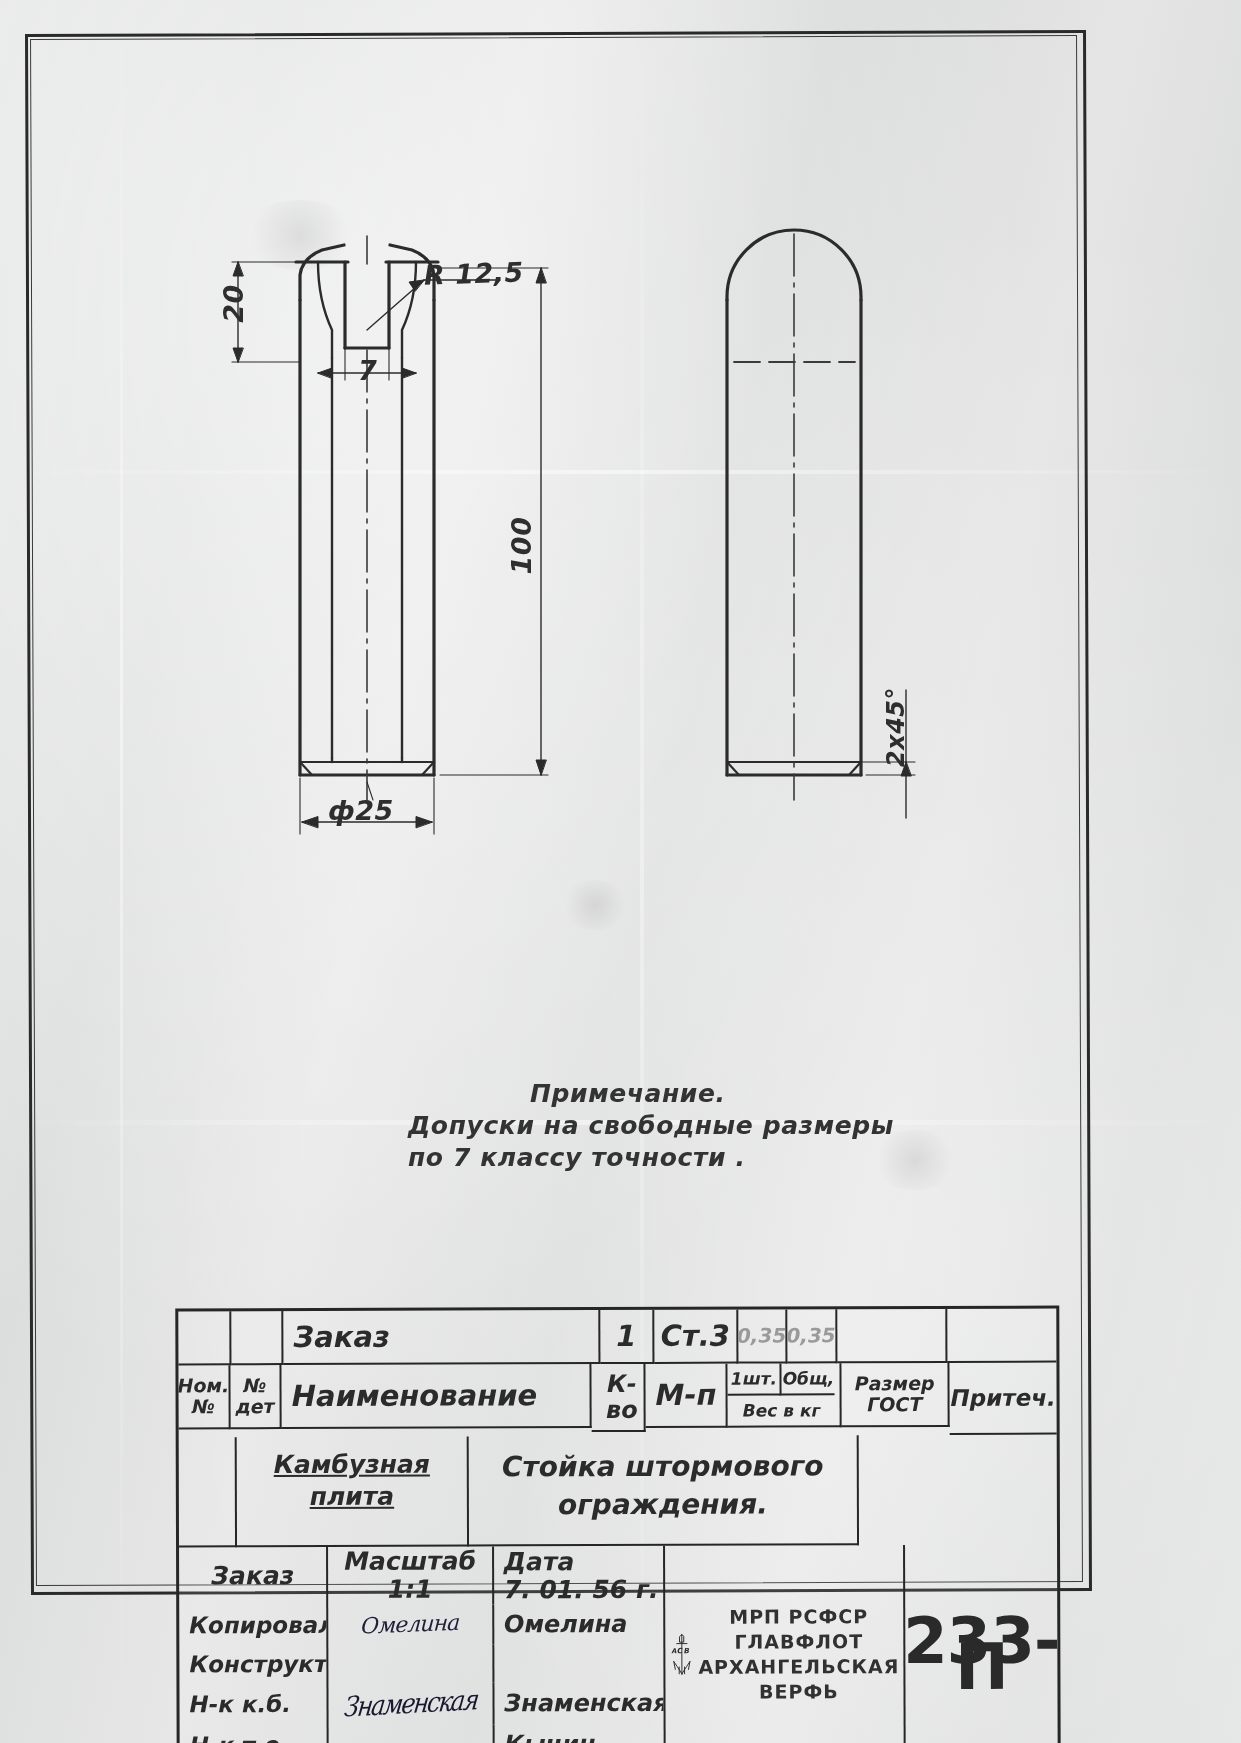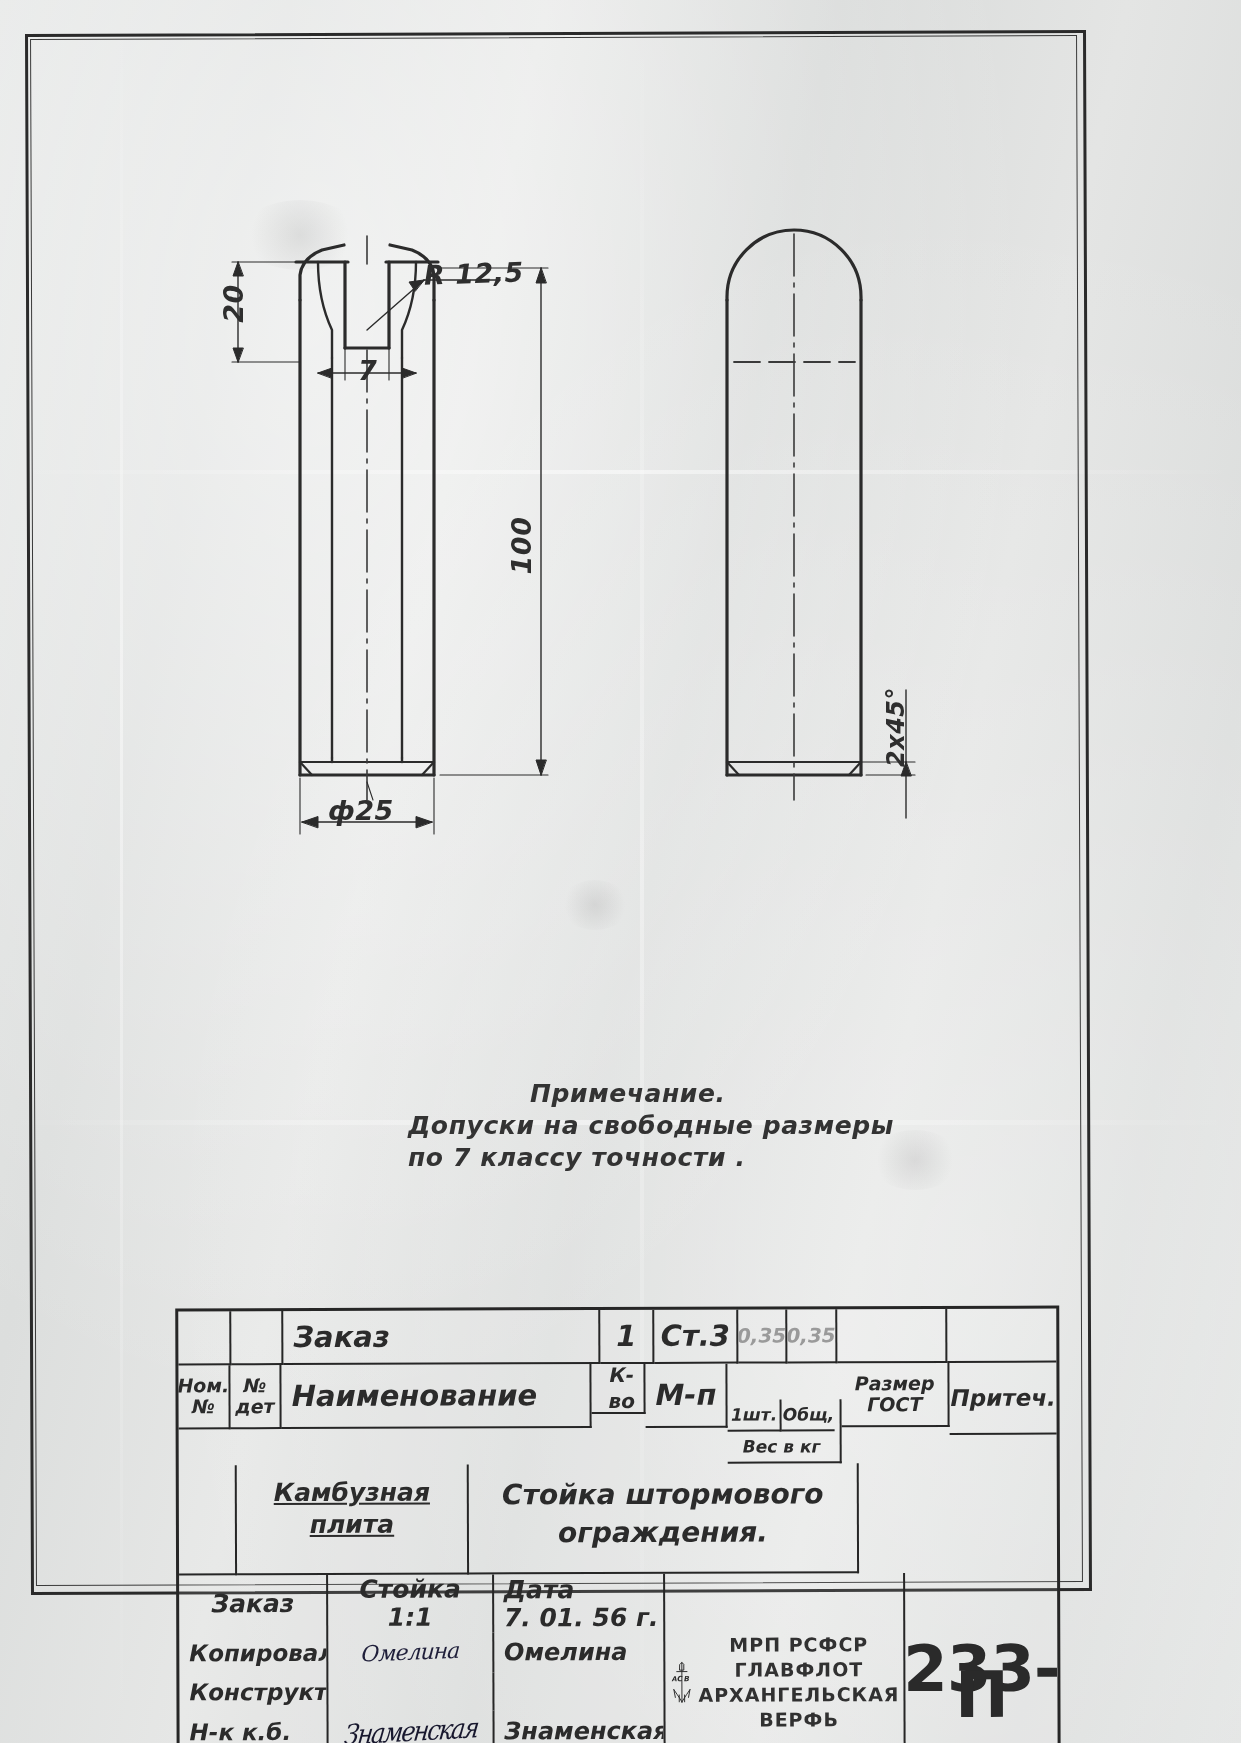--- a/index.html
+++ b/index.html
@@ -318,24 +318,24 @@
     <div class="tb-row">
       <div class="tb-cell small" style="width:58px;height:64px;flex-direction:column;">
         <span>Ном.</span>
         <span>№</span>
       </div>
       <div class="tb-cell small" style="width:58px;height:64px;flex-direction:column;">
         <span>№</span>
         <span>дет</span>
       </div>
       <div class="tb-cell lt" style="width:355px;height:64px;font-size:29px;">Наименование</div>
-      <div class="tb-cell" style="width:60px;height:50px;font-size:20px;padding-left:12px;">К-во</div>
+      <div class="tb-cell" style="width:60px;height:68px;font-size:24px;padding-left:12px;">К-во</div>
       <div class="tb-cell" style="width:93px;height:64px;font-size:29px;">М-п</div>
 
-      <div class="stack" style="width:131px;height:64px;border-right:2px solid #262626;border-bottom:2px solid #262626;box-sizing:border-box;margin-top:36px;">
+      <div class="stack" style="width:131px;height:64px;border-right:2px solid #262626;border-bottom:2px solid #262626;box-sizing:border-box;">
         <div class="tb-row" style="height:32px;">
           <div class="tb-cell tiny" style="width:54px;height:32px;border-bottom:2px solid #262626;border-right:2px solid #262626;">1шт.</div>
           <div class="tb-cell tiny last" style="width:53px;height:32px;border-bottom:2px solid #262626;">Общ,</div>
         </div>
         <div class="tb-cell tiny" style="width:107px;height:30px;border-bottom:none;border-right:none;">Вес в кг</div>
       </div>
 
       <div class="tb-cell small" style="width:123px;height:64px;flex-direction:column;">
         <span>Размер</span>
         <span>ГОСТ</span>
@@ -355,21 +355,21 @@
       </div>
     </div>
 
     <div class="tb-row lastrow">
 
       <div class="stack" style="width:486px;border-right:2px solid #262626;">
 
         <div class="tb-row">
           <div class="tb-cell" style="width:150px;height:58px;font-size:25px;">Заказ</div>
           <div class="tb-cell" style="width:166px;height:58px;flex-direction:column;font-size:25px;line-height:28px;">
-            <span>Стойка</span>
+            <span>Масштаб</span>
             <span>1:1</span>
           </div>
           <div class="tb-cell last lt" style="width:170px;height:58px;flex-direction:column;align-items:flex-start;font-size:25px;line-height:28px;">
             <span>Дата</span>
             <span>7.  01.  56 г.</span>
           </div>
         </div>
 
         <div class="tb-row">
           <div class="tb-cell lt" style="width:150px;height:40px;font-size:23px;">Копировала</div>

